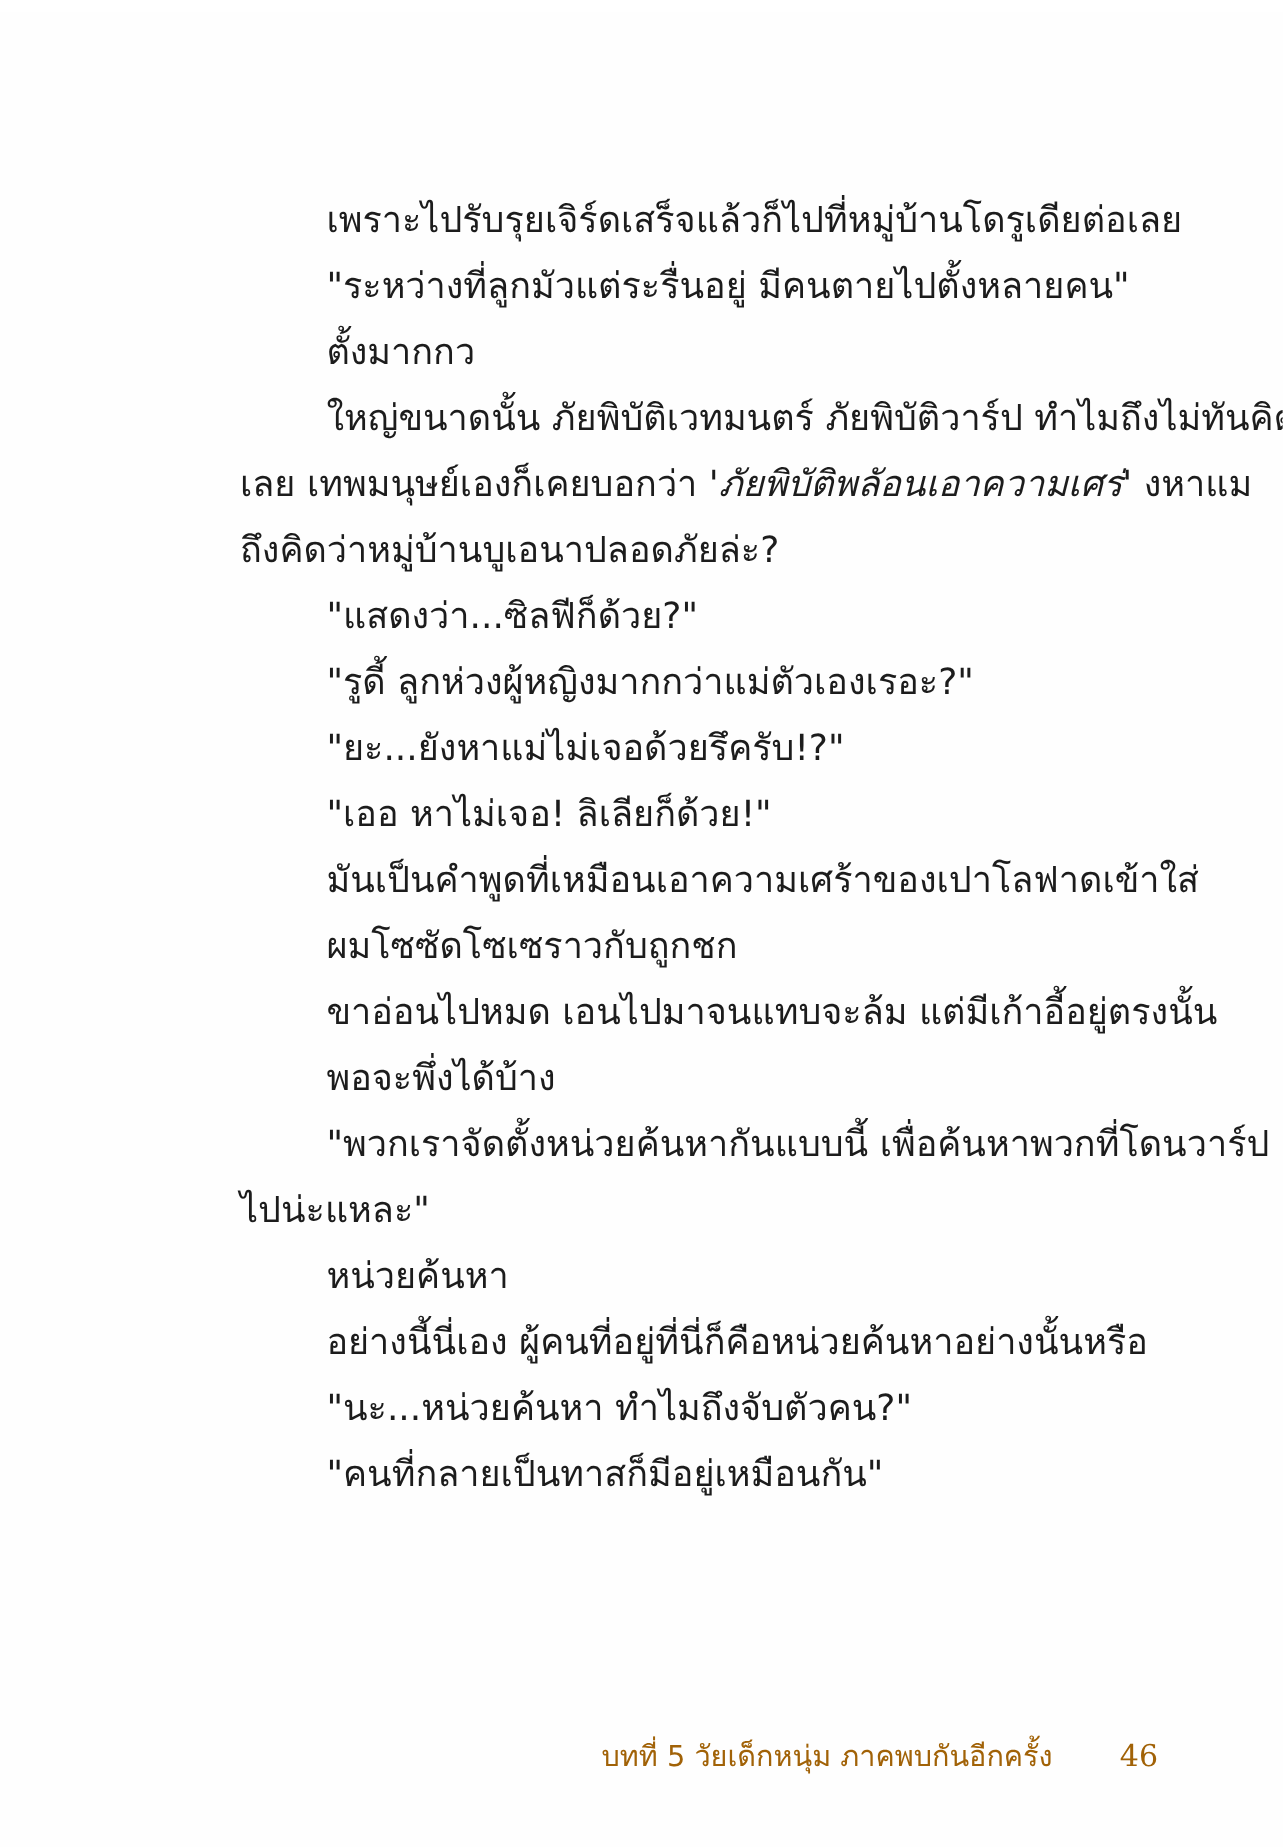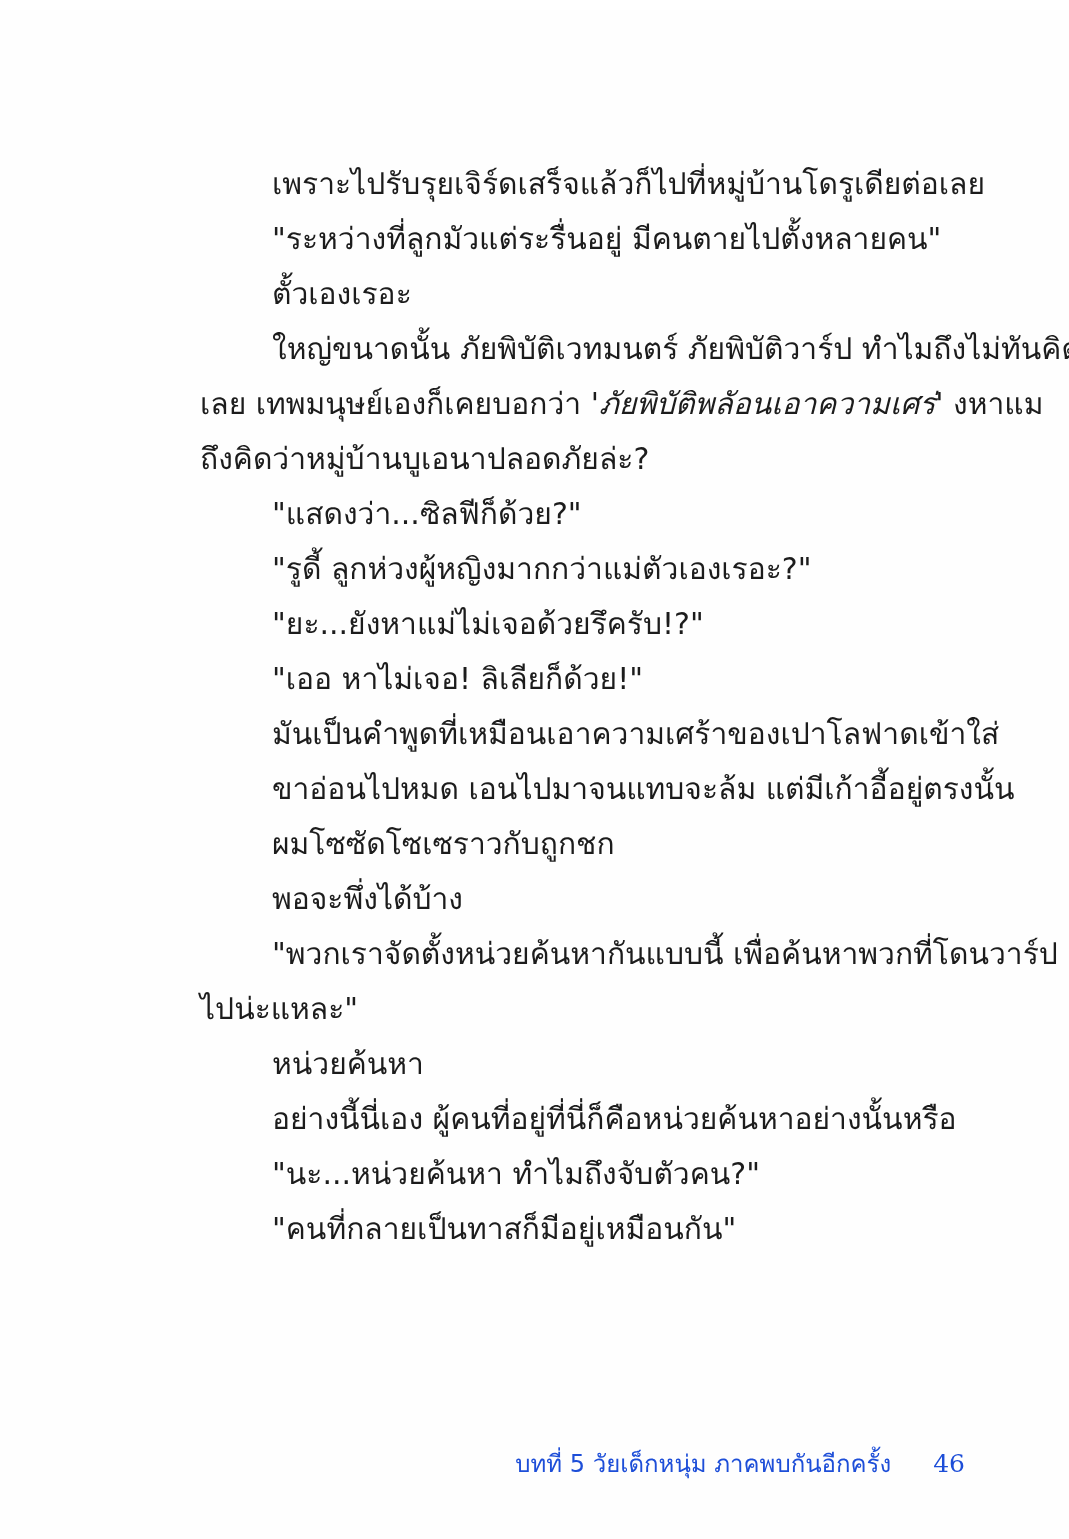--- a/index.html
+++ b/index.html
@@ -35,53 +35,53 @@
   }
   .em {
     font-style: italic;
   }
   .footer {
     position: absolute;
     top: 1438px;
     right: 104px;
     display: flex;
     align-items: flex-end;
-    gap: 42px;
-    color: #1d4ed8;
+    gap: 56px;
+    color: #a16207;
   }
   .footer .chapter {
     font-size: 24px;
     line-height: 32px;
     white-space: nowrap;
   }
   .footer .pagenum {
     font-size: 25px;
     line-height: 32px;
     font-family: "DejaVu Serif", "Liberation Serif", serif;
   }
 </style>
 </head>
 <body>
 
 <div class="page">
 
   <div class="textblock">
     <div class="line indent">เพราะไปรับรุยเจิร์ดเสร็จแล้วก็ไปที่หมู่บ้านโดรูเดียต่อเลย</div>
     <div class="line indent">"ระหว่างที่ลูกมัวแต่ระรื่นอยู่ มีคนตายไปตั้งหลายคน"</div>
-    <div class="line indent">ตั้วเองเรอะ</div>
+    <div class="line indent">ตั้งมากกว</div>
     <div class="line indent">ใหญ่ขนาดนั้น ภัยพิบัติเวทมนตร์ ภัยพิบัติวาร์ป ทำไมถึงไม่ทันคิด</div>
     <div class="line"><span>เลย เทพมนุษย์เองก็เคยบอกว่า '</span><span class="em">ภัยพิบัติพลัอนเอาความเศร่</span><span>' งหาแม</span></div>
     <div class="line">ถึงคิดว่าหมู่บ้านบูเอนาปลอดภัยล่ะ?</div>
     <div class="line indent">"แสดงว่า...ซิลฟีก็ด้วย?"</div>
     <div class="line indent">"รูดี้ ลูกห่วงผู้หญิงมากกว่าแม่ตัวเองเรอะ?"</div>
     <div class="line indent">"ยะ...ยังหาแม่ไม่เจอด้วยรึครับ!?"</div>
     <div class="line indent">"เออ หาไม่เจอ! ลิเลียก็ด้วย!"</div>
     <div class="line indent">มันเป็นคำพูดที่เหมือนเอาความเศร้าของเปาโลฟาดเข้าใส่</div>
+    <div class="line indent">ผมโซซัดโซเซราวกับถูกชก</div>
     <div class="line indent">ขาอ่อนไปหมด เอนไปมาจนแทบจะล้ม แต่มีเก้าอี้อยู่ตรงนั้น</div>
-    <div class="line indent">ผมโซซัดโซเซราวกับถูกชก</div>
     <div class="line indent">พอจะพึ่งได้บ้าง</div>
     <div class="line indent">"พวกเราจัดตั้งหน่วยค้นหากันแบบนี้ เพื่อค้นหาพวกที่โดนวาร์ป</div>
     <div class="line">ไปน่ะแหละ"</div>
     <div class="line indent">หน่วยค้นหา</div>
     <div class="line indent">อย่างนี้นี่เอง ผู้คนที่อยู่ที่นี่ก็คือหน่วยค้นหาอย่างนั้นหรือ</div>
     <div class="line indent">"นะ...หน่วยค้นหา ทำไมถึงจับตัวคน?"</div>
     <div class="line indent">"คนที่กลายเป็นทาสก็มีอยู่เหมือนกัน"</div>
   </div>
 
   <div class="footer">

